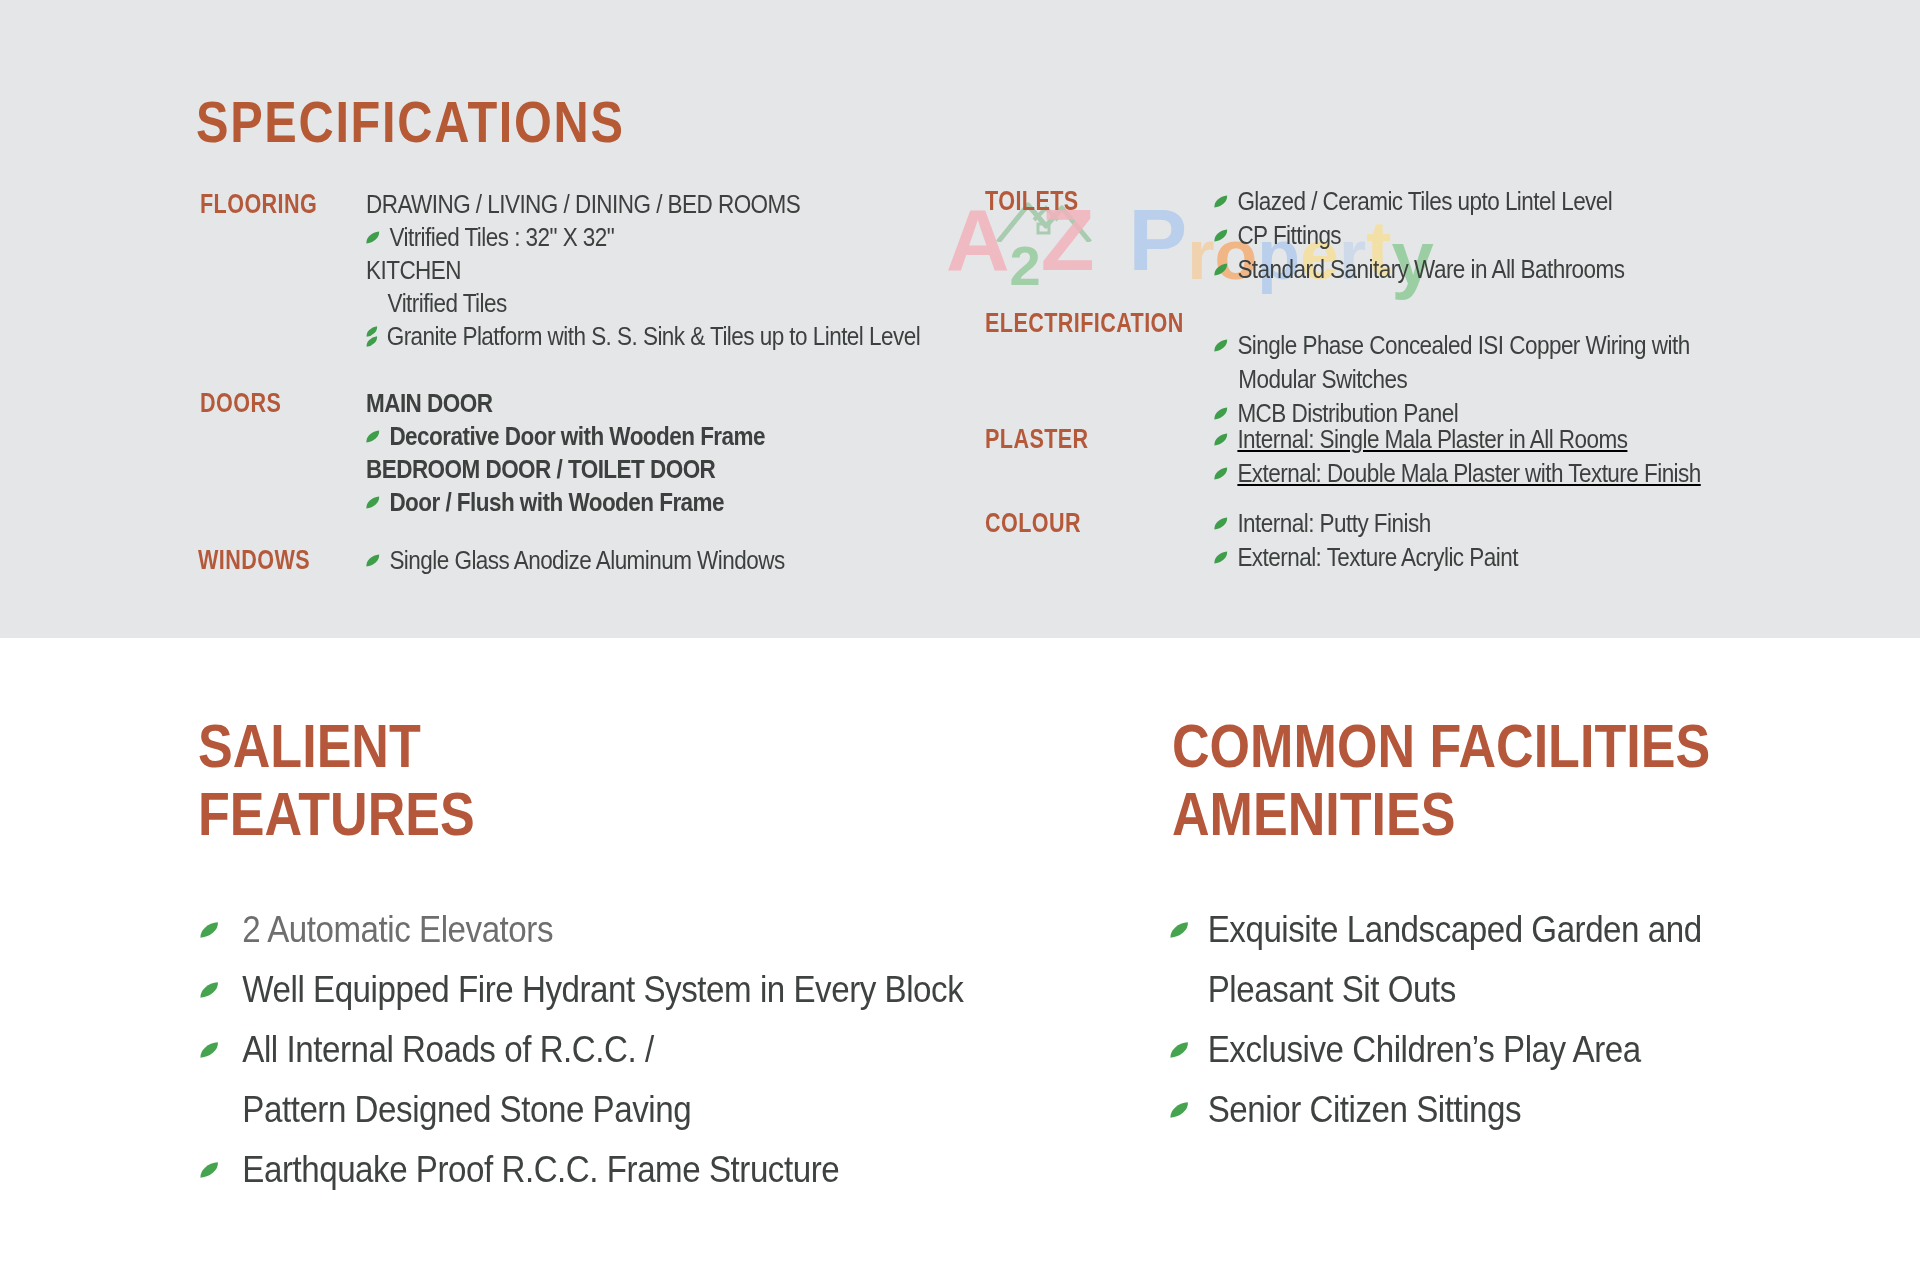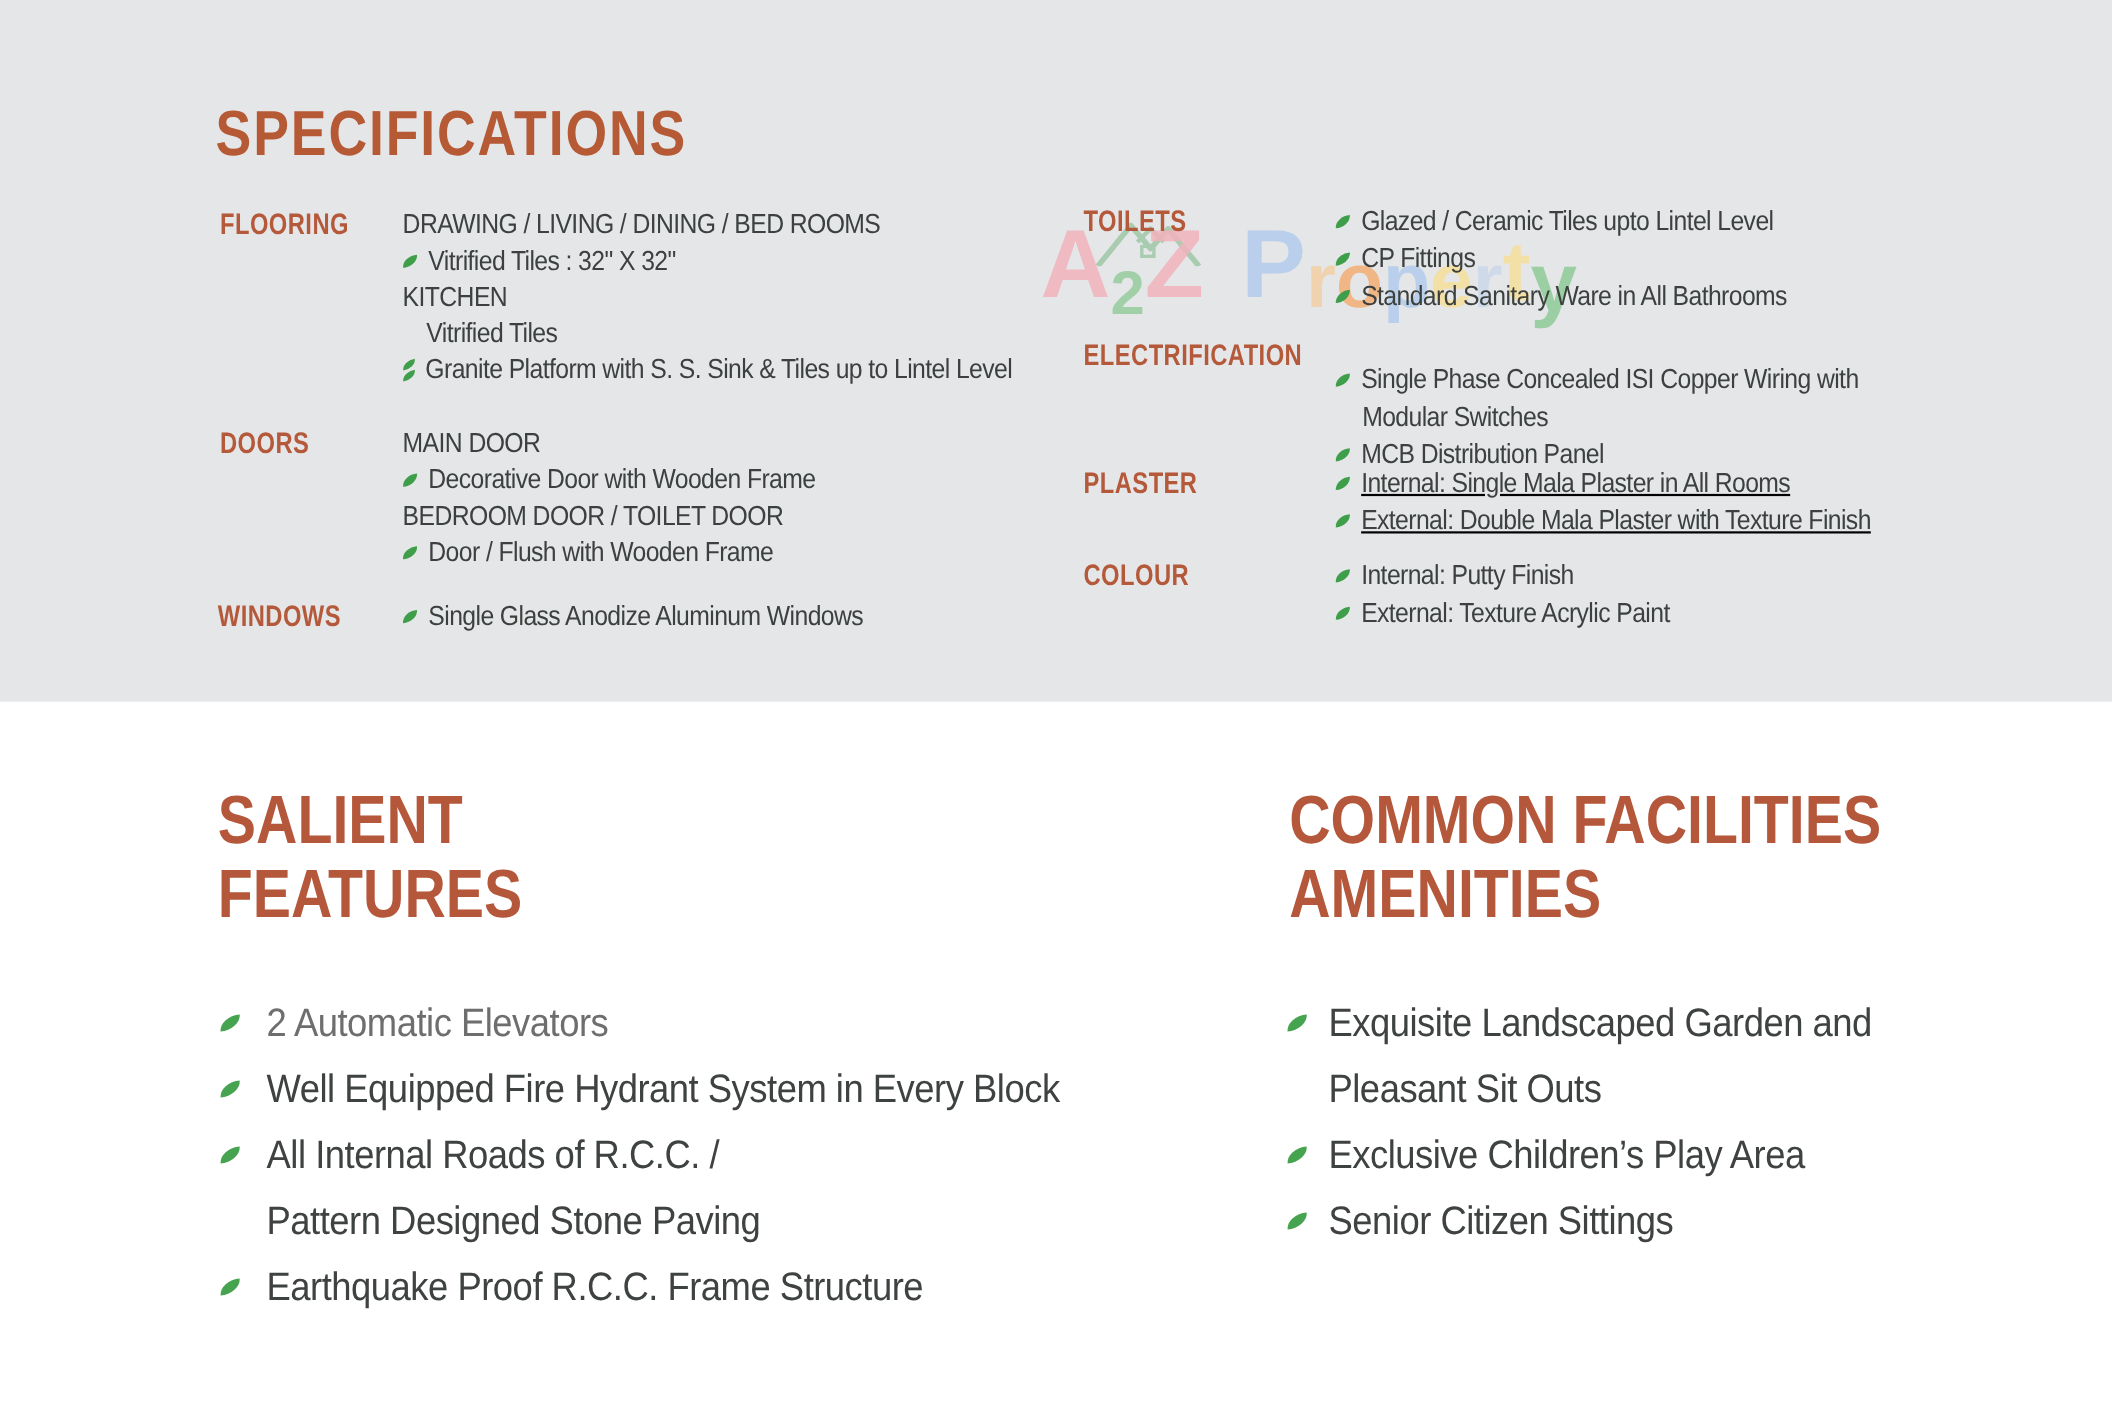--- a/index.html
+++ b/index.html
@@ -110,21 +110,21 @@
         </div>
       <div class="srow">
           <span class="leaf2">
             <i></i>
             <i></i>
           </span>
           <span class="txt">Granite Platform with S. S. Sink &amp; Tiles up to Lintel Level</span>
         </div>
     </div>
 
-    <div class="rows" style="left:366px;top:387px;">
+    <div class="rows" style="left:366px;top:387px;font-weight:bold;">
       <div class="srow plain">
           <span class="txt">MAIN DOOR</span>
         </div>
       <div class="srow">
           <span class="leaf"></span>
           <span class="txt">Decorative Door with Wooden Frame</span>
         </div>
       <div class="srow plain">
           <span class="txt">BEDROOM DOOR / TOILET DOOR</span>
         </div>

